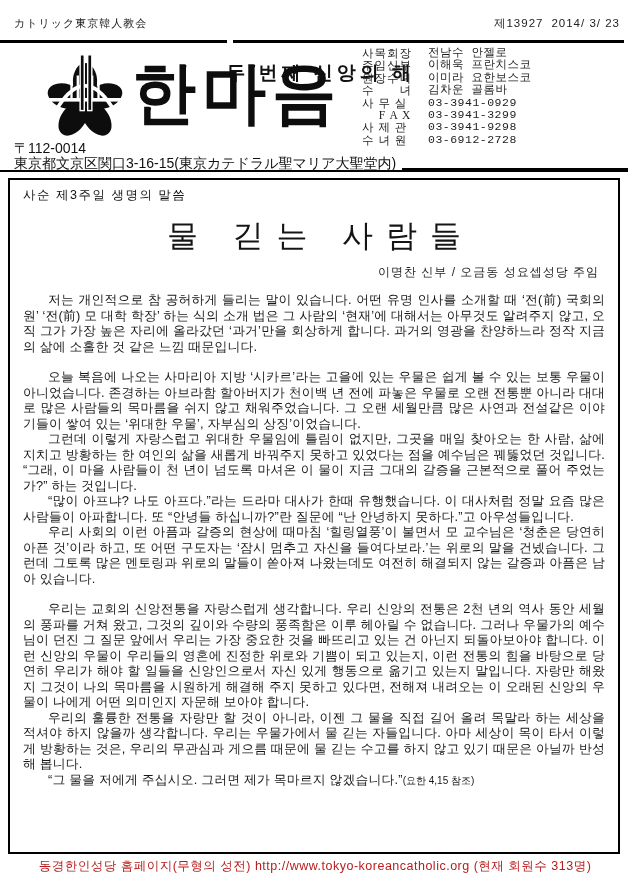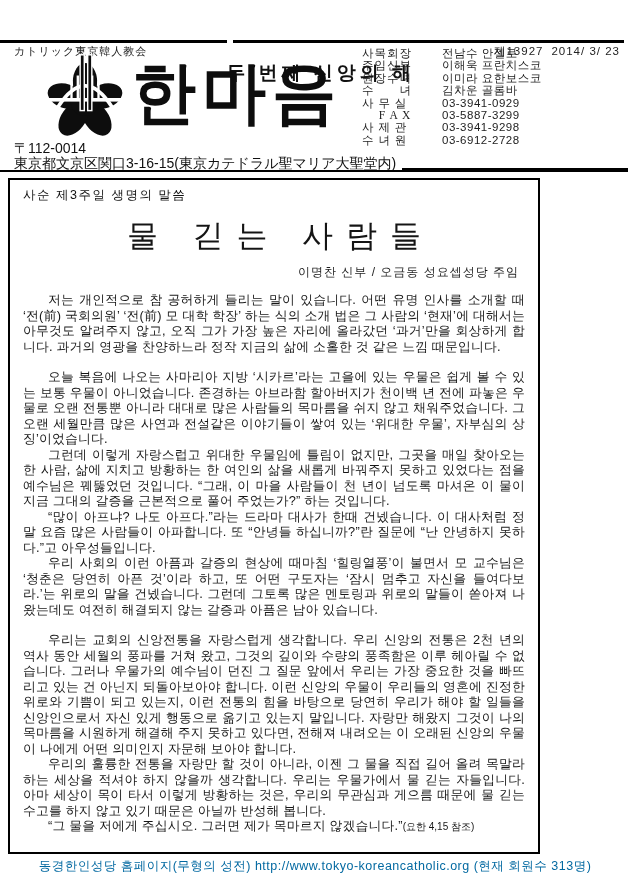--- a/index.html
+++ b/index.html
@@ -2,72 +2,72 @@
 <html><head>
 <meta charset="utf-8">
 <style>
   html,body{margin:0;padding:0;background:#fff;}
   body{
     width:630px;height:880px;position:relative;overflow:hidden;
     font-family:"Liberation Sans","DejaVu Sans",sans-serif;
     color:#1a1a1a;-webkit-font-smoothing:antialiased;
   }
   
-  .hdr{position:absolute;top:16px;left:14px;right:10px;display:flex;align-items:center;justify-content:space-between;}
+  .hdr{position:absolute;top:16px;left:14px;right:10px;display:flex;align-items:flex-start;justify-content:space-between;}
   .hdr-org{font-size:11px;letter-spacing:1px;color:#222;}
   .hdr-theme{font-size:19px;font-weight:bold;letter-spacing:4px;color:#111;margin-top:44px;}
   .hdr-issue{font-size:11.5px;color:#222;letter-spacing:1px;}
   .hdr-issue span{margin-left:8px;}
   .rule-a{position:absolute;top:40px;height:3px;background:#000;}
   .rule-a.left{left:0;width:227px;}
   .rule-a.right{left:233px;width:391px;}
 
   
   .logo{position:absolute;left:44px;top:53px;width:82px;height:90px;}
   .paper-title{
     position:absolute;left:132px;top:52px;width:230px;
     font-family:"Liberation Serif","DejaVu Serif",serif;
     font-size:64px;font-weight:bold;letter-spacing:6px;color:#0d0d0d;
     transform:scaleY(1.06);line-height:84px;white-space:nowrap;
   }
   .contacts{position:absolute;left:362px;top:47px;width:258px;font-size:11.5px;line-height:12.4px;color:#1c1c1c;}
   .contact-row{display:flex;}
   .contact-label{width:66px;letter-spacing:1px;font-family:Liberation Serif, serif;}
-  .contact-value{margin-left:14px;letter-spacing:.5px;}
+  .contact-value{letter-spacing:.5px;font-family:Liberation Mono, monospace;}
 
   .addr{position:absolute;left:14px;top:141px;font-size:14px;line-height:15px;color:#111;}
 
   .rule-b{position:absolute;background:#000;}
   .rule-b.left{top:170px;left:0;width:402px;height:2px;}
   .rule-b.right{top:168px;left:402px;width:226px;height:4px;}
 
   
   .box{
-    position:absolute;left:8px;top:178px;width:532px;height:676px;
+    position:absolute;left:8px;top:178px;width:612px;height:676px;
     border:2px solid #000;box-sizing:border-box;padding:7px 13px 0 13px;
   }
   .kicker{font-size:12.5px;letter-spacing:1.5px;color:#111;}
   .art-title{
     text-align:center;margin-top:11px;font-size:31px;letter-spacing:13px;
     color:#141414;font-weight:500;text-indent:13px;
   }
   .byline{text-align:right;font-size:12px;letter-spacing:1px;margin-top:7px;padding-right:6px;color:#1c1c1c;}
 
   .bodytext{margin-top:11px;}
   .bodytext p{
     margin:0;font-size:12.8px;line-height:15.5px;letter-spacing:.2px;
     text-align:justify;text-indent:25px;color:#161616;
   }
   .bodytext p.gap{margin-top:15px;}
   .ref{font-size:10px;letter-spacing:0;}
 
   
   .footer{
     position:absolute;left:0;right:0;top:858px;text-align:center;
-    font-size:12.5px;letter-spacing:.5px;color:#0369a1;
+    font-size:12.5px;letter-spacing:.5px;color:#b91c1c;
   }
 </style>
 </head>
 <body>
 
 <div class="hdr">
   <span class="hdr-org">カトリック東京韓人教会</span>
   <span class="hdr-theme">두 번째 신앙의 해</span>
   <span class="hdr-issue"><span style="margin-left:0">제13927</span><span>2014/ 3/ 23</span></span>
 </div>
@@ -115,21 +115,21 @@
   <div class="contact-row">
       <span class="contact-label">수　　녀</span>
       <span class="contact-value">김차운 골롬바</span>
     </div>
   <div class="contact-row">
       <span class="contact-label">사 무 실</span>
       <span class="contact-value">03-3941-0929</span>
     </div>
   <div class="contact-row">
       <span class="contact-label" style="text-align:center">F A X</span>
-      <span class="contact-value">03-5887-3299</span>
+      <span class="contact-value">03-3941-3299</span>
     </div>
   <div class="contact-row">
       <span class="contact-label">사 제 관</span>
       <span class="contact-value">03-3941-9298</span>
     </div>
   <div class="contact-row">
       <span class="contact-label">수 녀 원</span>
       <span class="contact-value">03-6912-2728</span>
     </div>
 </div>
@@ -143,21 +143,21 @@
 <div class="rule-b right"></div>
 
 <div class="box">
   <div class="kicker">사순 제3주일 생명의 말씀</div>
   <div class="art-title">물 긷는 사람들</div>
   <div class="byline">이명찬 신부 / 오금동 성요셉성당 주임</div>
   <div class="bodytext">
     <p>저는 개인적으로 참 공허하게 들리는 말이 있습니다. 어떤 유명 인사를 소개할 때 ‘전(前) 국회의원’ ‘전(前) 모 대학 학장’ 하는 식의 소개 법은 그 사람의 ‘현재’에 대해서는 아무것도 알려주지 않고, 오직 그가 가장 높은 자리에 올라갔던 ‘과거’만을 회상하게 합니다. 과거의 영광을 찬양하느라 정작 지금의 삶에 소홀한 것 같은 느낌 때문입니다.</p>
     <p class="gap">오늘 복음에 나오는 사마리아 지방 ‘시카르’라는 고을에 있는 우물은 쉽게 볼 수 있는 보통 우물이 아니었습니다. 존경하는 아브라함 할아버지가 천이백 년 전에 파놓은 우물로 오랜 전통뿐 아니라 대대로 많은 사람들의 목마름을 쉬지 않고 채워주었습니다. 그 오랜 세월만큼 많은 사연과 전설같은 이야기들이 쌓여 있는 ‘위대한 우물’, 자부심의 상징’이었습니다.</p>
     <p>그런데 이렇게 자랑스럽고 위대한 우물임에 틀림이 없지만, 그곳을 매일 찾아오는 한 사람, 삶에 지치고 방황하는 한 여인의 삶을 새롭게 바꿔주지 못하고 있었다는 점을 예수님은 꿰뚫었던 것입니다. “그래, 이 마을 사람들이 천 년이 넘도록 마셔온 이 물이 지금 그대의 갈증을 근본적으로 풀어 주었는가?” 하는 것입니다.</p>
-    <p>“많이 아프냐? 나도 아프다.”라는 드라마 대사가 한때 건넸습니다. 이 대사처럼 정말 요즘 많은 사람들이 아파합니다. 또 “안녕들 하십니까?”란 질문에 “난 안녕하지 못하다.”고 아우성들입니다.</p>
+    <p>“많이 아프냐? 나도 아프다.”라는 드라마 대사가 한때 유행했습니다. 이 대사처럼 정말 요즘 많은 사람들이 아파합니다. 또 “안녕들 하십니까?”란 질문에 “난 안녕하지 못하다.”고 아우성들입니다.</p>
     <p>우리 사회의 이런 아픔과 갈증의 현상에 때마침 ‘힐링열풍’이 불면서 모 교수님은 ‘청춘은 당연히 아픈 것’이라 하고, 또 어떤 구도자는 ‘잠시 멈추고 자신을 들여다보라.’는 위로의 말을 건넸습니다. 그런데 그토록 많은 멘토링과 위로의 말들이 쏟아져 나왔는데도 여전히 해결되지 않는 갈증과 아픔은 남아 있습니다.</p>
     <p class="gap">우리는 교회의 신앙전통을 자랑스럽게 생각합니다. 우리 신앙의 전통은 2천 년의 역사 동안 세월의 풍파를 거쳐 왔고, 그것의 깊이와 수량의 풍족함은 이루 헤아릴 수 없습니다. 그러나 우물가의 예수님이 던진 그 질문 앞에서 우리는 가장 중요한 것을 빠뜨리고 있는 건 아닌지 되돌아보아야 합니다. 이런 신앙의 우물이 우리들의 영혼에 진정한 위로와 기쁨이 되고 있는지, 이런 전통의 힘을 바탕으로 당연히 우리가 해야 할 일들을 신앙인으로서 자신 있게 행동으로 옮기고 있는지 말입니다. 자랑만 해왔지 그것이 나의 목마름을 시원하게 해결해 주지 못하고 있다면, 전해져 내려오는 이 오래된 신앙의 우물이 나에게 어떤 의미인지 자문해 보아야 합니다.</p>
     <p>우리의 훌륭한 전통을 자랑만 할 것이 아니라, 이젠 그 물을 직접 길어 올려 목말라 하는 세상을 적셔야 하지 않을까 생각합니다. 우리는 우물가에서 물 긷는 자들입니다. 아마 세상이 목이 타서 이렇게 방황하는 것은, 우리의 무관심과 게으름 때문에 물 긷는 수고를 하지 않고 있기 때문은 아닐까 반성해 봅니다.</p>
     <p><span>“그 물을 저에게 주십시오. 그러면 제가 목마르지 않겠습니다.”</span><span class="ref">(요한 4,15 참조)</span></p>
   </div>
 </div>
 
 <div class="footer">동경한인성당 홈페이지(무형의 성전) http://www.tokyo-koreancatholic.org (현재 회원수 313명)</div>
 
 </body></html>

